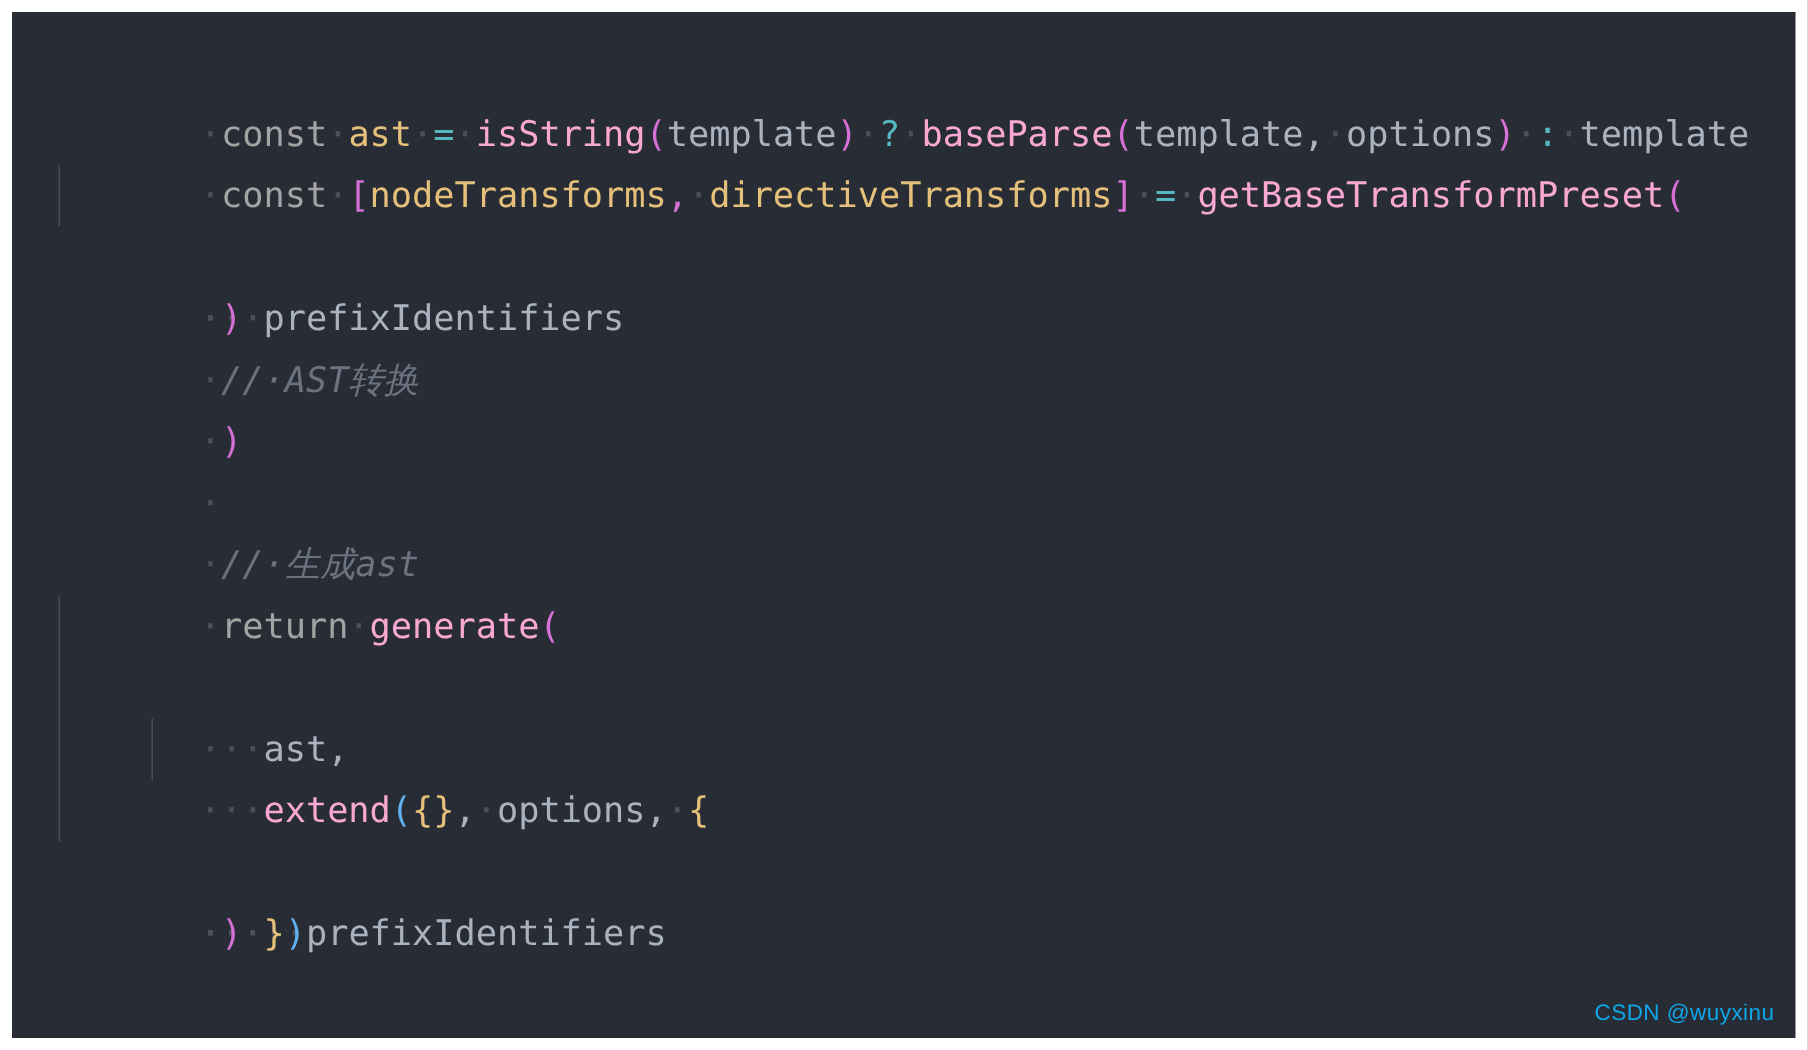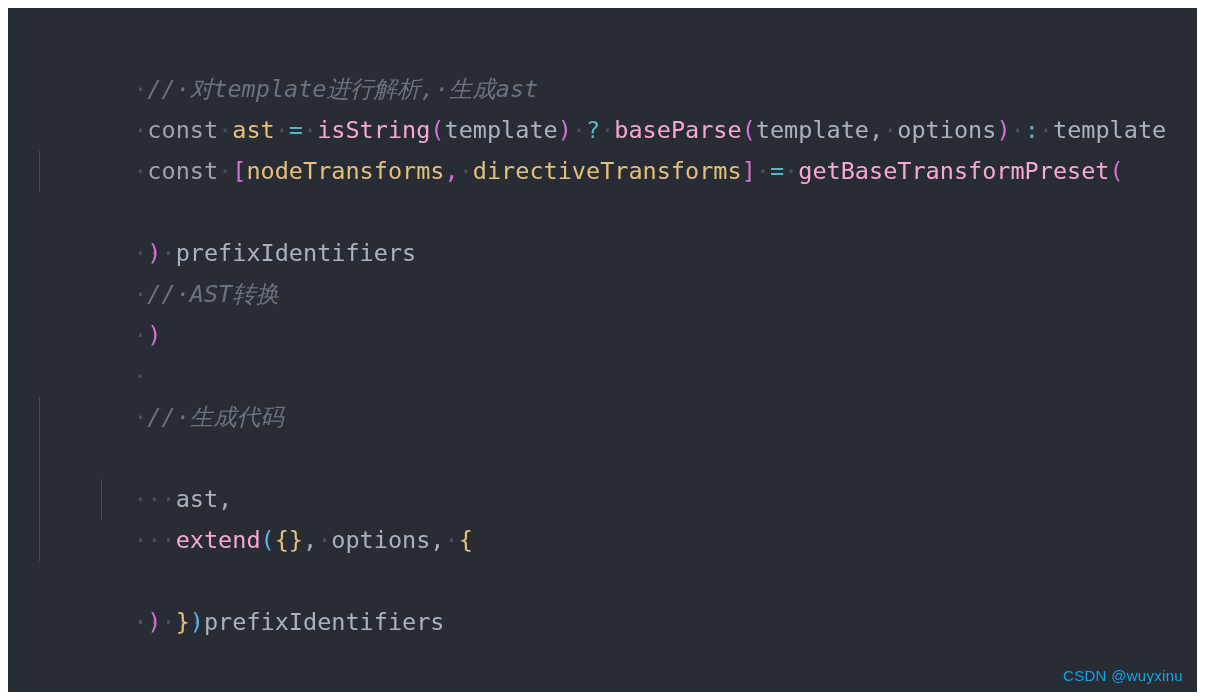--- a/index.html
+++ b/index.html
@@ -91,23 +91,20 @@
 </style>
 </head>
 <body>
 
 <div id="screenshot">
 
   <div class="editor">
 
     <div class="code">
 
-      <div class="line">
-        <span class="ws">·</span><span class="cm">//</span><span class="cm ws">·</span><span class="cm">对template进行解析,</span><span class="cm ws">·</span><span class="cm">生成ast</span>
-      </div>
 
       <div class="line">
         <span class="ws">·</span><span class="kw">const</span><span class="ws">·</span><span class="var">ast</span><span class="ws">·</span><span class="op">=</span><span class="ws">·</span><span class="fn">isString</span><span class="p1">(</span><span class="pl">template</span><span class="p1">)</span><span class="ws">·</span><span class="op">?</span><span class="ws">·</span><span class="fn">baseParse</span><span class="p1">(</span><span class="pl">template</span><span class="pl">,</span><span class="ws">·</span><span class="pl">options</span><span class="p1">)</span><span class="ws">·</span><span class="op">:</span><span class="ws">·</span><span class="pl">template</span>
       </div>
 
       <div class="line">
         <span class="ws">·</span><span class="kw">const</span><span class="ws">·</span><span class="p1">[</span><span class="var">nodeTransforms</span><span class="p1">,</span><span class="ws">·</span><span class="var">directiveTransforms</span><span class="p1">]</span><span class="ws">·</span><span class="op">=</span><span class="ws">·</span><span class="fn">getBaseTransformPreset</span><span class="p1">(</span>
       </div>
 
       <div class="line">
@@ -126,23 +123,26 @@
 
       <div class="line">
         <span class="ws">·</span><span class="p1">)</span>
       </div>
 
       <div class="line">
         <span class="ws">·</span>
       </div>
 
       <div class="line">
-        <span class="ws">·</span><span class="cm">//</span><span class="cm ws">·</span><span class="cm">生成代码</span>
+        <span class="ws">·</span><span class="cm">//</span><span class="cm ws">·</span><span class="cm">生成ast</span>
       </div>
 
+      <div class="line">
+        <span class="ws">·</span><span class="kw">return</span><span class="ws">·</span><span class="fn">generate</span><span class="p1">(</span>
+      </div>
 
       <div class="line">
         <span class="guide g1"></span>
         <span class="ws">·</span><span class="ws">·</span><span class="ws">·</span><span class="pl">ast</span><span class="pl">,</span>
       </div>
 
       <div class="line">
         <span class="guide g1"></span>
         <span class="ws">·</span><span class="ws">·</span><span class="ws">·</span><span class="fn">extend</span><span class="p2">(</span><span class="p3">{}</span><span class="pl">,</span><span class="ws">·</span><span class="pl">options</span><span class="pl">,</span><span class="ws">·</span><span class="p3">{</span>
       </div>

